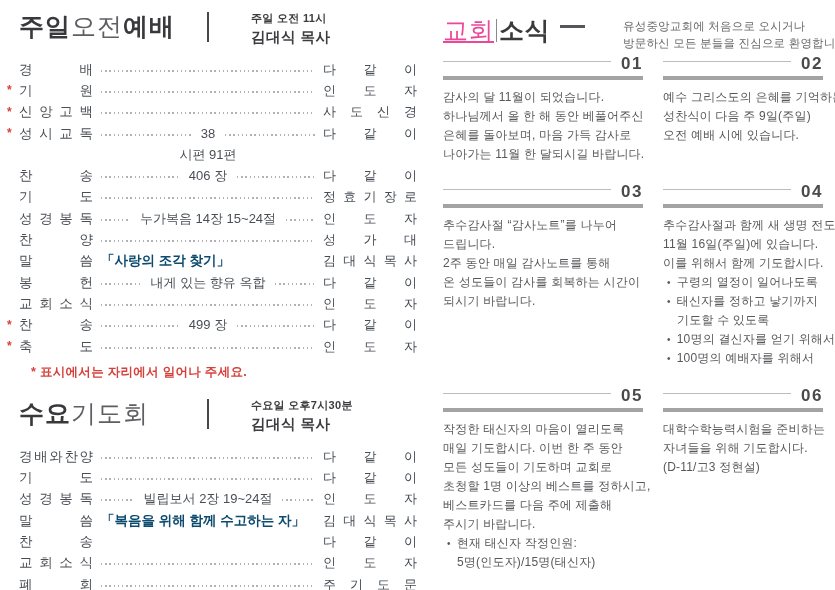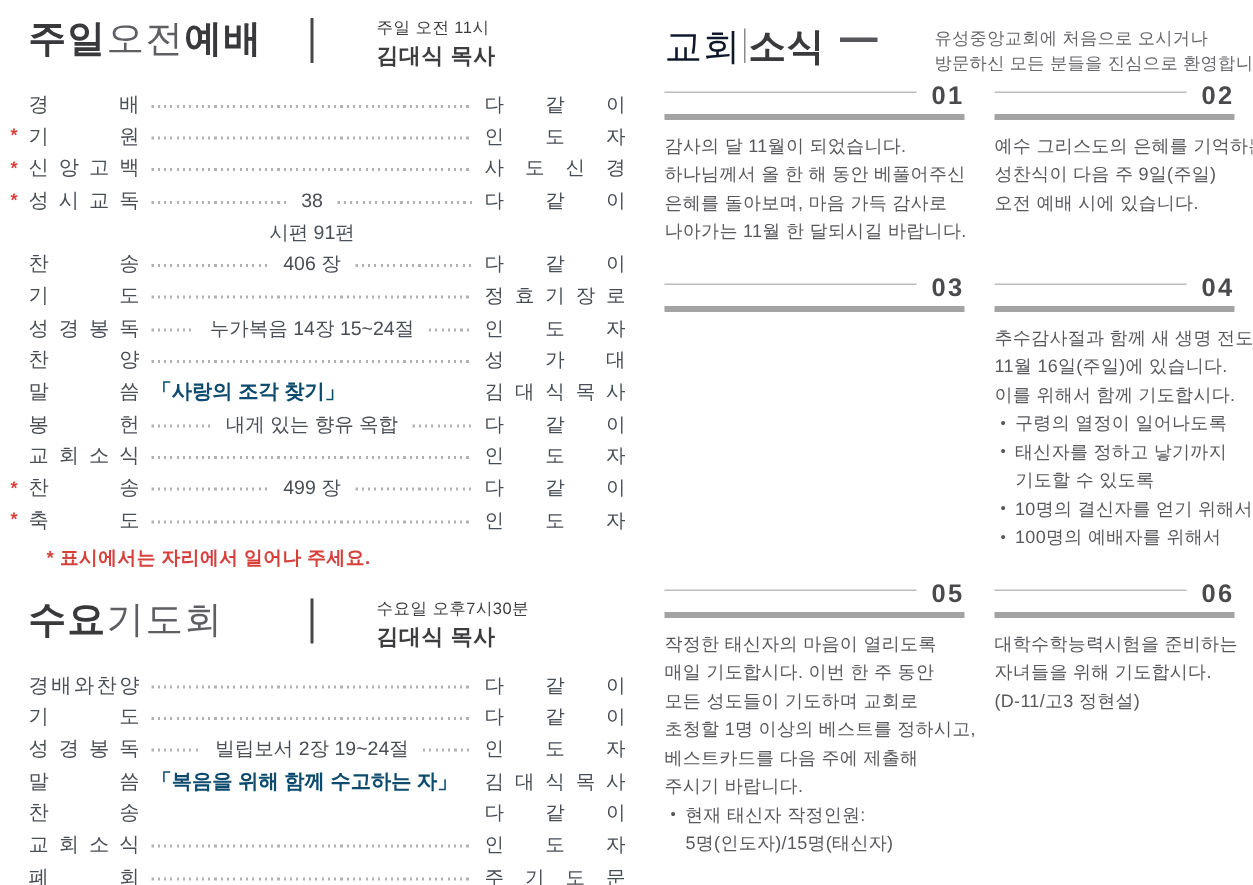--- a/index.html
+++ b/index.html
@@ -10,21 +10,21 @@
   }
   .page{position:relative;width:835px;height:422px;background:#fff;}
 
   
   .service-col{position:absolute;left:19px;top:10px;width:398px;}
   .svc-header{display:flex;align-items:flex-start;}
   .svc-title{width:188px;font-size:25px;font-weight:bold;letter-spacing:1px;color:#39393c;line-height:32px;white-space:nowrap;}
   .svc-title .light{font-weight:400;color:#5f5f63;}
   .svc-divider{width:2px;height:30px;background:#47474a;margin:2px 0 0 0;}
   .svc-info{margin-left:42px;padding-top:1px;}
-  .svc-time{font-size:11px;font-weight:normal;color:#3d3d40;letter-spacing:0.3px;}
+  .svc-time{font-size:11px;font-weight:bold;color:#3d3d40;letter-spacing:0.3px;}
   .svc-pastor{font-size:14.5px;font-weight:bold;color:#3d3d40;margin-top:2px;letter-spacing:0.5px;}
 
   .svc-list{margin-top:12px;}
   .svc-row{display:flex;align-items:center;height:21.3px;font-size:13px;position:relative;color:#474d55;}
   .star-mark{position:absolute;left:-12px;top:4px;color:#d6413c;font-size:12px;font-weight:bold;line-height:12px;}
   .svc-name{width:74px;font-size:13.5px;color:#4a4f56;font-weight:500;flex-shrink:0;}
   .svc-perf{width:94px;margin-left:auto;font-size:13px;color:#474d55;font-weight:500;flex-shrink:0;}
   [data-justify]{display:flex;justify-content:space-between;}
   .svc-mid{flex:1;display:flex;align-items:center;min-width:0;padding:0 8px;}
   .svc-mid.center-mid{justify-content:center;}
@@ -32,21 +32,21 @@
     background:repeating-linear-gradient(to right,#b2b2b6 0 1.4px,transparent 1.4px 4.2px);}
   .svc-center{padding:0 10px;white-space:nowrap;color:#4a4f56;}
   .sermon-title{flex:1;text-align:left;font-weight:bold;font-size:13.5px;color:#0c4a6e;white-space:nowrap;}
   .svc-note{margin:7px 0 0 12px;color:#d6413c;font-weight:bold;font-size:12.5px;letter-spacing:0.3px;}
   .svc-header.second{margin-top:16px;}
 
   
   .news-col{position:absolute;left:443px;top:14px;width:382px;}
   .news-header{display:flex;align-items:flex-start;}
   .news-title{font-size:25px;font-weight:bold;color:#3a3a3d;letter-spacing:0.5px;display:flex;align-items:center;white-space:nowrap;}
-  .news-title .light{font-weight:400;color:#0f172a;}
+  .news-title .light{font-weight:400;color:#ec4899;text-decoration:underline;}
   .title-sep{width:1px;height:23px;background:#8a8a8d;margin:0 2px;}
   .welcome{display:flex;margin-left:10px;margin-top:4px;gap:28px;}
   .welcome-dash{width:25px;height:3px;background:#55555a;margin:7px 10px 0 0;flex-shrink:0;}
   .welcome-lines{font-size:11.5px;color:#68686c;line-height:17px;letter-spacing:0.2px;white-space:nowrap;}
 
   .news-grid{display:grid;grid-template-columns:200px 160px;column-gap:20px;margin-top:2px;}
   .news-item{margin-bottom:18px;}
   .ni-header{display:flex;align-items:center;border-bottom:4px solid #a3a3a3;padding-bottom:2px;}
   .ni-line{flex:1;height:1px;background:#bcbcbf;margin-right:10px;transform:translateY(-3px);}
   .ni-num{font-size:17px;font-weight:bold;color:#4a4a4d;letter-spacing:1.5px;line-height:20px;}
@@ -456,20 +456,27 @@
           <div class="ni-text">성찬식이 다음 주 9일(주일)</div>
           <div class="ni-text">오전 예배 시에 있습니다.</div>
         </div>
       </div>
 
       <div class="news-item">
         <div class="ni-header">
             <div class="ni-line"></div>
             <span class="ni-num">03</span>
           </div>
+        <div class="ni-body">
+          <div class="ni-text">추수감사절 “감사노트”를 나누어</div>
+          <div class="ni-text">드립니다.</div>
+          <div class="ni-text">2주 동안 매일 감사노트를 통해</div>
+          <div class="ni-text">온 성도들이 감사를 회복하는 시간이</div>
+          <div class="ni-text">되시기 바랍니다.</div>
+        </div>
       </div>
 
       <div class="news-item">
         <div class="ni-header">
             <div class="ni-line"></div>
             <span class="ni-num">04</span>
           </div>
         <div class="ni-body">
           <div class="ni-text">추수감사절과 함께 새 생명 전도축제가</div>
           <div class="ni-text">11월 16일(주일)에 있습니다.</div>

